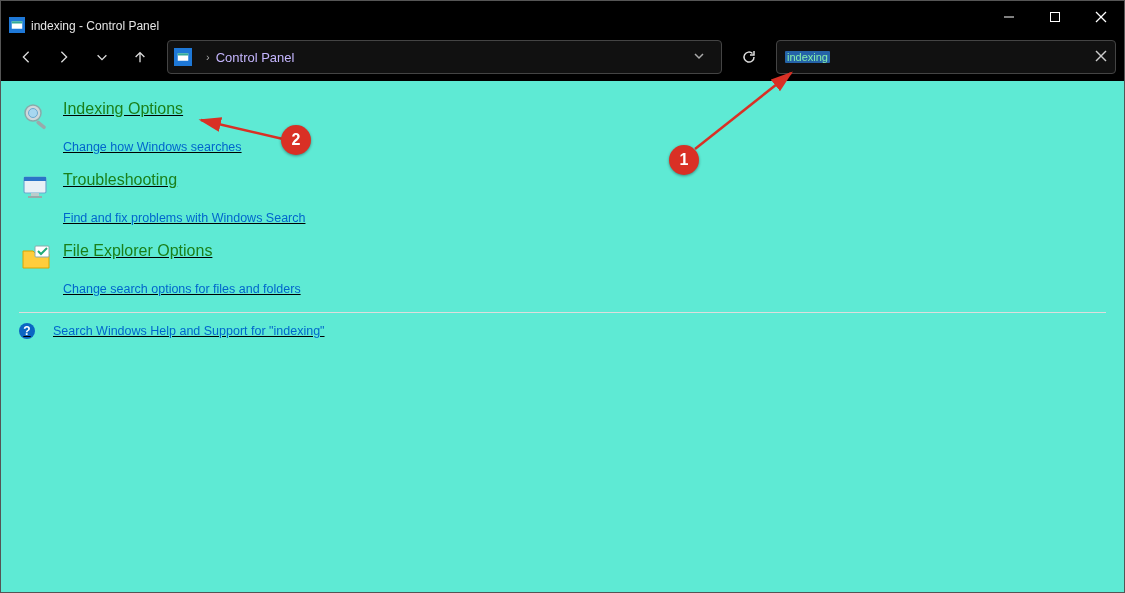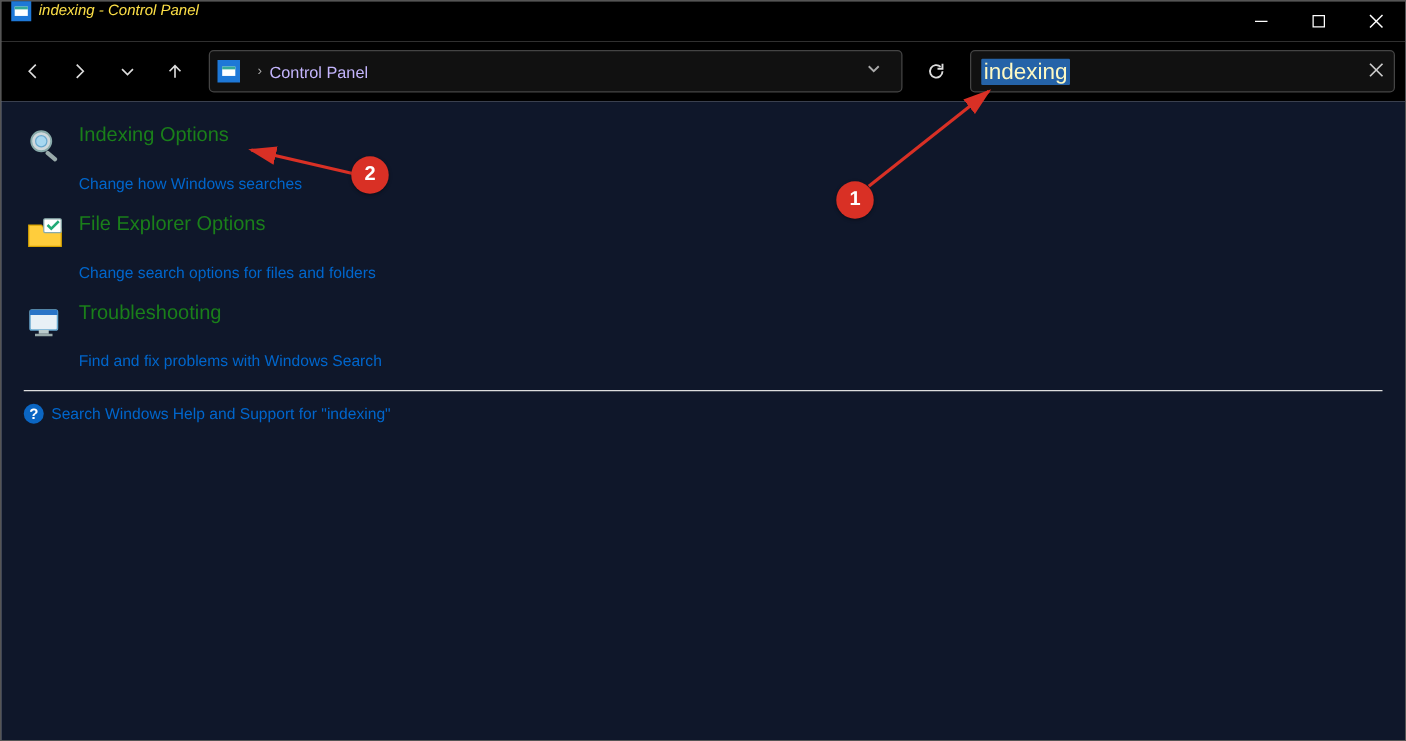--- a/index.html
+++ b/index.html
@@ -1,52 +1,52 @@
 <!DOCTYPE html>
 <html><head>
 <meta charset="utf-8">
 <style>
   * { box-sizing: border-box; margin: 0; padding: 0; }
   html, body { width: 1125px; height: 593px; font-family: "Segoe UI", Arial, sans-serif; background: #fff; overflow: hidden; }
   .window { width: 1125px; height: 593px; background: #fff; position: relative; border: 1px solid #555; }
   
-  .title-bar { height: 32px; background: #000; display: flex; align-items: flex-start; color: #fde047; font-size: 12px; font-style: italic; }
+  .title-bar { height: 32px; background: #000; display: flex; align-items: flex-end; color: #e5e5e5; font-size: 12px; }
   .title-bar .app-icon { width: 16px; height: 16px; margin-left: 8px; margin-right: 6px; background:#1e78d7; display:flex;align-items:center;justify-content:center;}
   .title-bar .app-icon svg { width:12px;height:12px;}
   .title-bar .title-text { flex: 0 0 auto; }
   .title-bar .spacer { flex: 1; }
   .title-bar .win-btn { width: 46px; height: 32px; display:flex;align-items:center;justify-content:center; color:#fff; }
   
   .toolbar { height: 48px; background: #000; display:flex; align-items:center; padding: 0 8px; gap:4px; }
   .nav-btn { width:34px; height:34px; display:flex;align-items:center;justify-content:center; color:#ddd; border-radius:4px;}
   .nav-btn svg { width:14px;height:14px; stroke:#ddd; fill:none; stroke-width:1.5;}
   .address-bar { flex:1; height:34px; background:#111; border:1px solid #444; border-radius:4px; display:flex; align-items:center; padding:0 6px; margin-left:6px; margin-right:6px;}
   .address-bar .ab-icon { width:18px;height:18px; background:#1e78d7; margin-right:8px; display:flex;align-items:center;justify-content:center;}
   .address-bar .ab-icon svg{width:12px;height:12px;}
   .address-bar .crumb-sep { color:#aaa; margin:0 6px; font-size:11px;}
   .address-bar .crumb { color:#c4b5fd; font-size:13px; }
   .address-bar .ab-spacer { flex:1; }
   .address-bar .ab-drop { color:#aaa; margin-right:10px; }
   .refresh-btn { width:34px;height:34px; display:flex;align-items:center;justify-content:center; color:#ddd;}
   .refresh-btn svg{width:16px;height:16px;stroke:#ddd;fill:none;stroke-width:1.5;}
   .search-bar { width:340px; height:34px; background:#111; border:1px solid #444; border-radius:4px; display:flex; align-items:center; padding:0 8px; margin-left:6px;}
-  .search-bar .search-text { background:#2563a8; color:#fef9c3; font-size:18px; padding:0 2px; border-radius:1px;}
+  .search-bar .search-text { background:#2563a8; color:#86efac; font-size:11px; padding:0 2px; border-radius:1px;}
   .search-bar .sb-spacer { flex:1; }
   .search-bar .clear-btn { color:#ccc; font-size:14px; }
   
-  .content { position:absolute; top:80px; left:0; right:0; bottom:0; background:#0f172a; padding:18px 18px 0 18px; }
+  .content { position:absolute; top:80px; left:0; right:0; bottom:0; background:#5eead4; padding:18px 18px 0 18px;text-decoration:underline; }
   .result { display:flex; align-items:flex-start; margin-bottom:14px; }
   .result .r-icon { width:34px; height:34px; flex:0 0 34px; margin-right:10px; display:flex;align-items:center;justify-content:center;}
   .result .r-body { }
   .result .r-title { color:#1a7f1a; font-size:16px; line-height:20px; }
   .result .r-sub { color:#0066cc; font-size:12.5px; line-height:18px; margin-top:19px; }
   .sep { border:none; border-top:1px solid #ddd; margin:8px 0 10px 0; }
   .help-line { display:flex; align-items:center; gap:6px; }
   .help-icon { width:16px;height:16px; border-radius:50%; background:#0b66c3; color:#fff; font-size:12px; font-weight:bold; display:flex;align-items:center;justify-content:center;}
-  .help-text { color:#0066cc; font-size:12.5px; }
+  .help-text { color:#0066cc; font-size:12.5px;margin-left:12px; }
   
   .overlay { position:absolute; inset:0; pointer-events:none; }
   .badge { position:absolute; width:30px;height:30px; border-radius:50%; background:#d93025; color:#fff; font-size:16px; font-weight:600; display:flex;align-items:center;justify-content:center; box-shadow:0 1px 3px rgba(0,0,0,.4);}
   .arrow-svg { position:absolute; overflow:visible; }
 </style>
 </head>
 <body>
 
 <div class="window">
 
@@ -146,43 +146,43 @@
       </div>
       <div class="r-body">
         <div class="r-title">Indexing Options</div>
         <div class="r-sub">Change how Windows searches</div>
       </div>
     </div>
 
     <div class="result">
       <div class="r-icon">
         <svg width="32" height="32" viewBox="0 0 32 32">
-          <path d="M3 9 h10 l3 3 h13 v14 h-26 z" fill="#ffcd3c" stroke="#d9a400"></path>
-          <rect x="15" y="4" width="14" height="11" rx="1" fill="#fff" stroke="#8aa"></rect>
-          <path d="M18 9 l3 3 l6 -6" stroke="#2a7" stroke-width="2" fill="none"></path>
-        </svg>
-      </div>
-      <div class="r-body">
-        <div class="r-title">File Explorer Options</div>
-        <div class="r-sub">Change search options for files and folders</div>
-      </div>
-    </div>
-
-    <div class="result">
-      <div class="r-icon">
-        <svg width="32" height="32" viewBox="0 0 32 32">
           <rect x="4" y="6" width="22" height="16" rx="1.5" fill="#e8f0f6" stroke="#6aa9cf" stroke-width="1.2"></rect>
           <rect x="4" y="6" width="22" height="4" fill="#2a74c7"></rect>
           <rect x="11" y="22" width="8" height="3" fill="#bcc"></rect>
           <rect x="8" y="25" width="14" height="2" fill="#9aa"></rect>
         </svg>
       </div>
       <div class="r-body">
         <div class="r-title">Troubleshooting</div>
         <div class="r-sub">Find and fix problems with Windows Search</div>
+      </div>
+    </div>
+
+    <div class="result">
+      <div class="r-icon">
+        <svg width="32" height="32" viewBox="0 0 32 32">
+          <path d="M3 9 h10 l3 3 h13 v14 h-26 z" fill="#ffcd3c" stroke="#d9a400"></path>
+          <rect x="15" y="4" width="14" height="11" rx="1" fill="#fff" stroke="#8aa"></rect>
+          <path d="M18 9 l3 3 l6 -6" stroke="#2a7" stroke-width="2" fill="none"></path>
+        </svg>
+      </div>
+      <div class="r-body">
+        <div class="r-title">File Explorer Options</div>
+        <div class="r-sub">Change search options for files and folders</div>
       </div>
     </div>
 
     <hr class="sep">
 
     <div class="help-line">
       <div class="help-icon">?</div>
       <div class="help-text">Search Windows Help and Support for "indexing"</div>
     </div>
 

